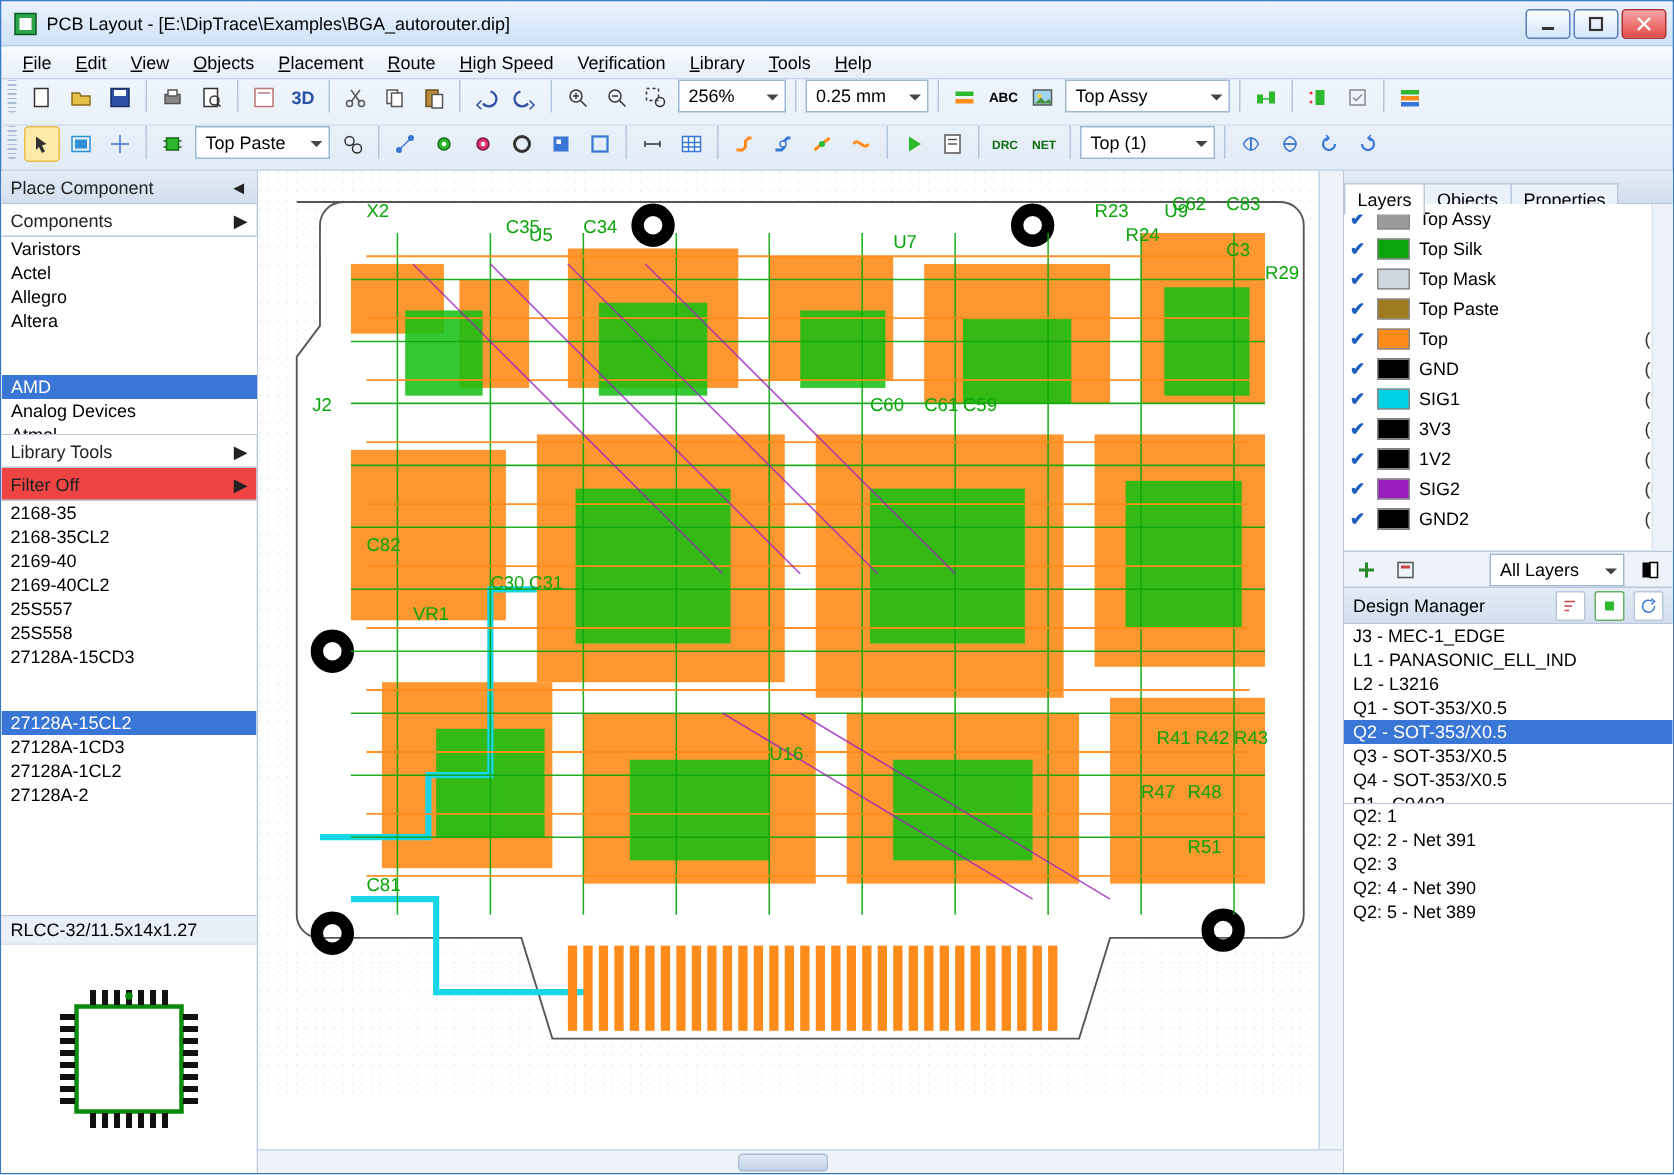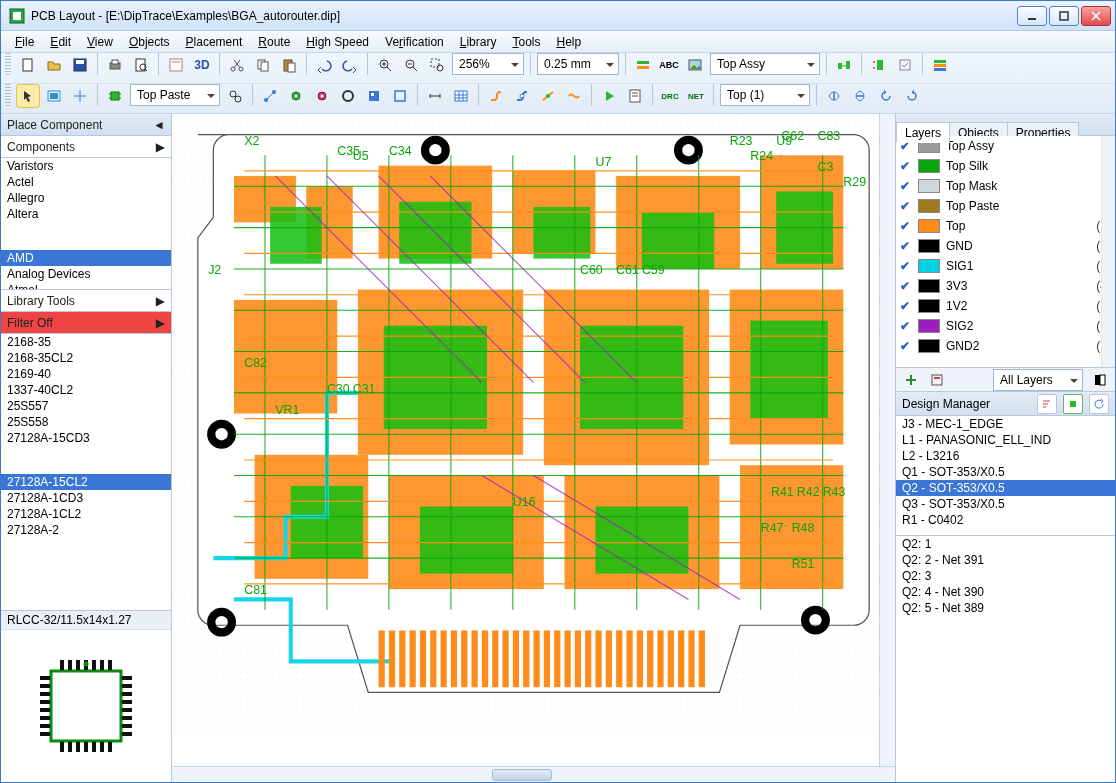--- a/index.html
+++ b/index.html
@@ -468,21 +468,21 @@
         <span class="tri">▶</span>
       </div>
       <div class="hdr" style="background:#ef4444;">
         <span>Filter Off</span>
         <span class="tri">▶</span>
       </div>
       <div class="listbox" id="parts-list" style="flex:1">
           <div class="row">2168-35</div>
           <div class="row">2168-35CL2</div>
           <div class="row">2169-40</div>
-          <div class="row">1337-40CL2</div>
+          <div class="row">2169-40CL2</div>
           <div class="row">25S557</div>
           <div class="row">25S558</div>
           <div class="row">27128A-15CD3</div>
           <div class="row sel">27128A-15CL2</div>
           <div class="row">27128A-1CD3</div>
           <div class="row">27128A-1CL2</div>
           <div class="row">27128A-2</div>
         </div>
       <div class="preview">
         <div class="label">RLCC-32/11.5x14x1.27</div>
@@ -794,20 +794,21 @@
             </svg>
           </div>
       </div>
       <div class="dm-list" id="dm-list">
           <div class="row">J3 - MEC-1_EDGE</div>
           <div class="row">L1 - PANASONIC_ELL_IND</div>
           <div class="row">L2 - L3216</div>
           <div class="row">Q1 - SOT-353/X0.5</div>
           <div class="row sel">Q2 - SOT-353/X0.5</div>
           <div class="row">Q3 - SOT-353/X0.5</div>
+          <div class="row">Q4 - SOT-353/X0.5</div>
           <div class="row">R1 - C0402</div>
         </div>
       <div class="pins-list" id="pins-list">
           <div class="row">Q2: 1</div>
           <div class="row">Q2: 2 - Net 391</div>
           <div class="row">Q2: 3</div>
           <div class="row">Q2: 4 - Net 390</div>
           <div class="row">Q2: 5 - Net 389</div>
         </div>
     </div>

